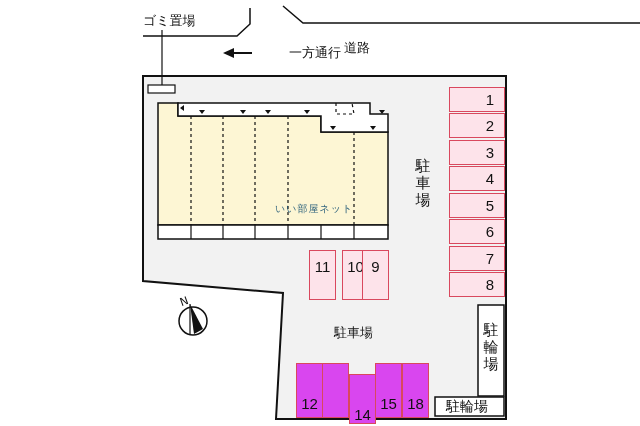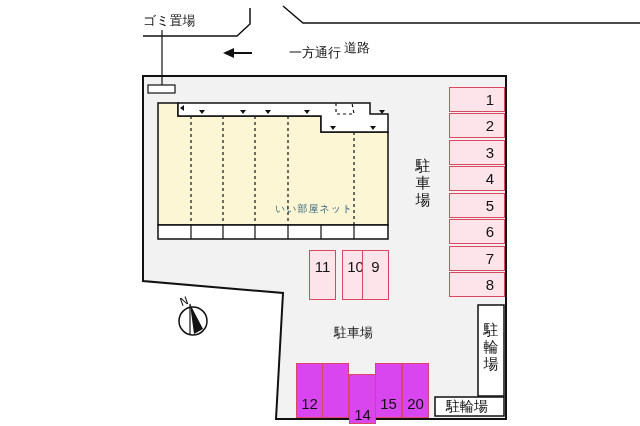--- a/index.html
+++ b/index.html
@@ -94,13 +94,13 @@
 <div class="spot-h num" style="top:272px;">8</div>
 
 <div class="spot-u num" style="left:309px;">11</div>
 <div class="spot-u num" style="left:342px;">10</div>
 <div class="spot-u num" style="left:362px;">9</div>
 
 <div class="spot-v num" style="top:363px;height:55px;line-height:80px;left:296px;">12</div>
 <div class="spot-v num" style="top:363px;height:55px;line-height:80px;left:322px;padding-left:25px;">13</div>
 <div class="spot-v num" style="top:374px;height:50px;line-height:80px;left:349px;">14</div>
 <div class="spot-v num" style="top:363px;height:55px;line-height:80px;left:375px;">15</div>
-<div class="spot-v num" style="top:363px;height:55px;line-height:80px;left:402px;">20</div>
+<div class="spot-v num" style="top:363px;height:55px;line-height:80px;left:402px;">18</div>
 
 </body></html>

